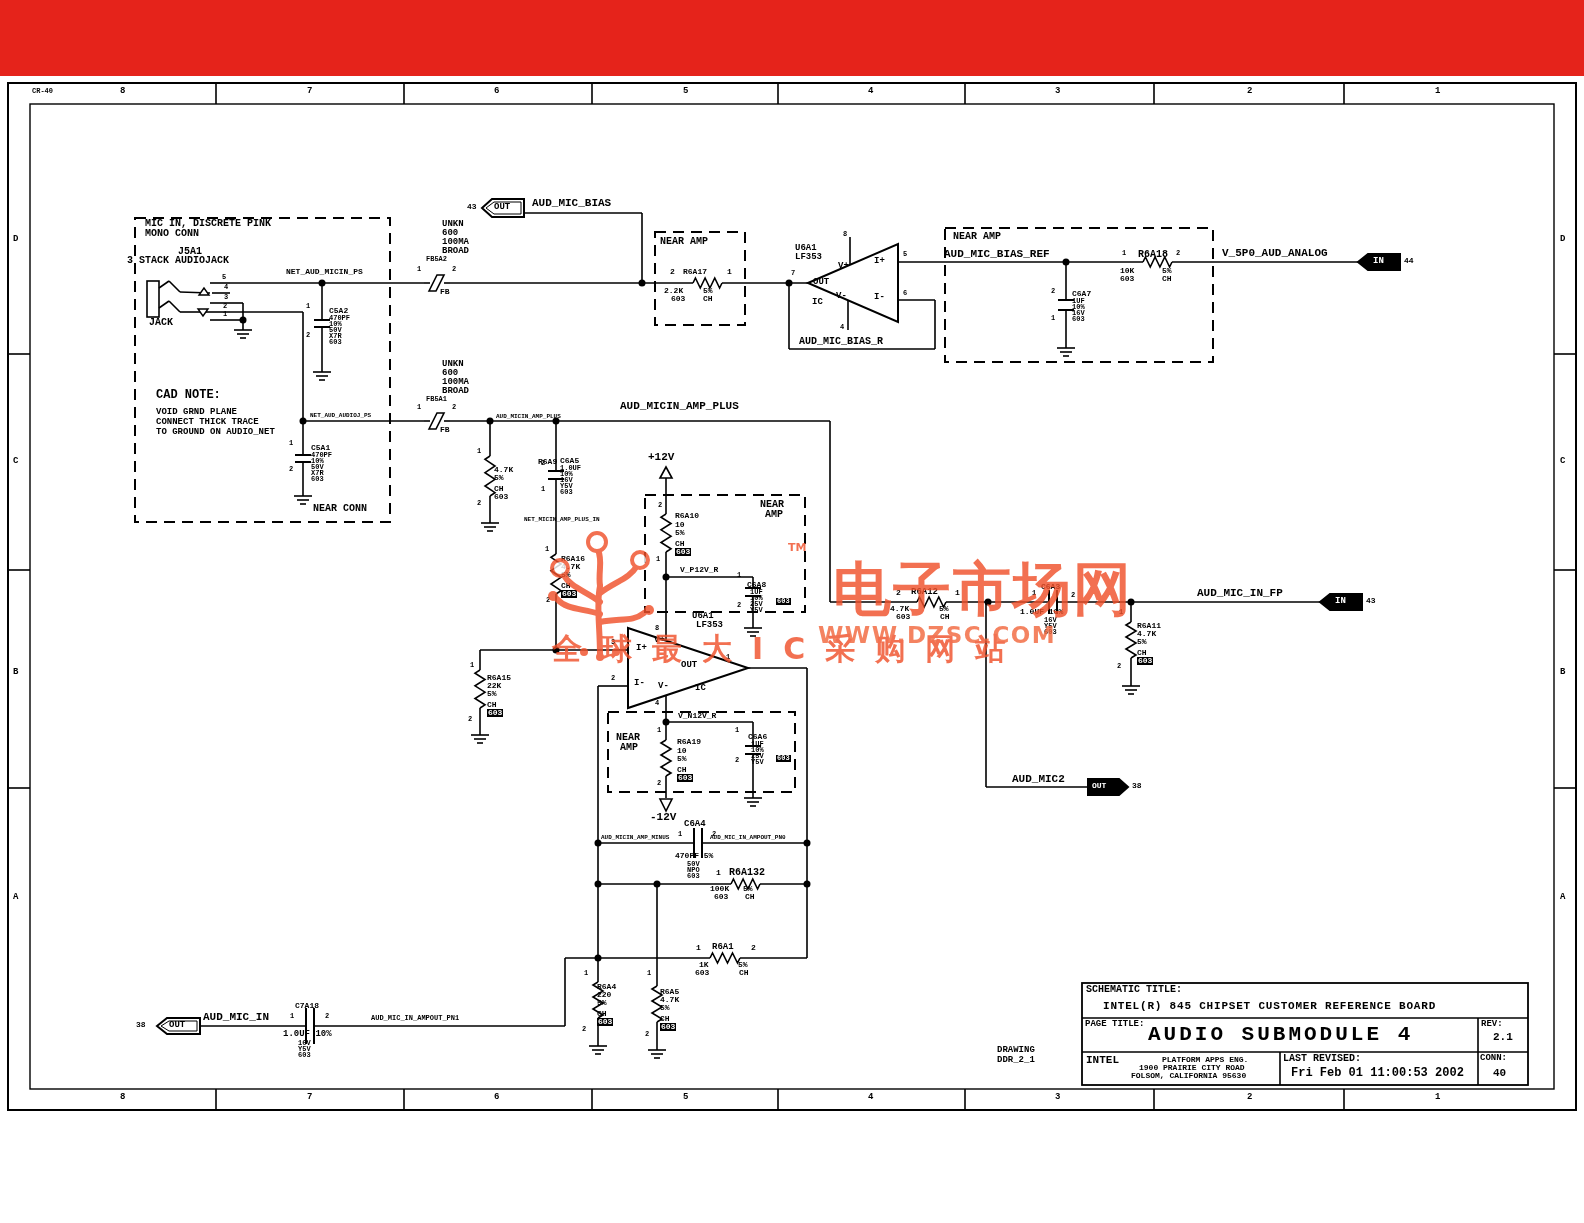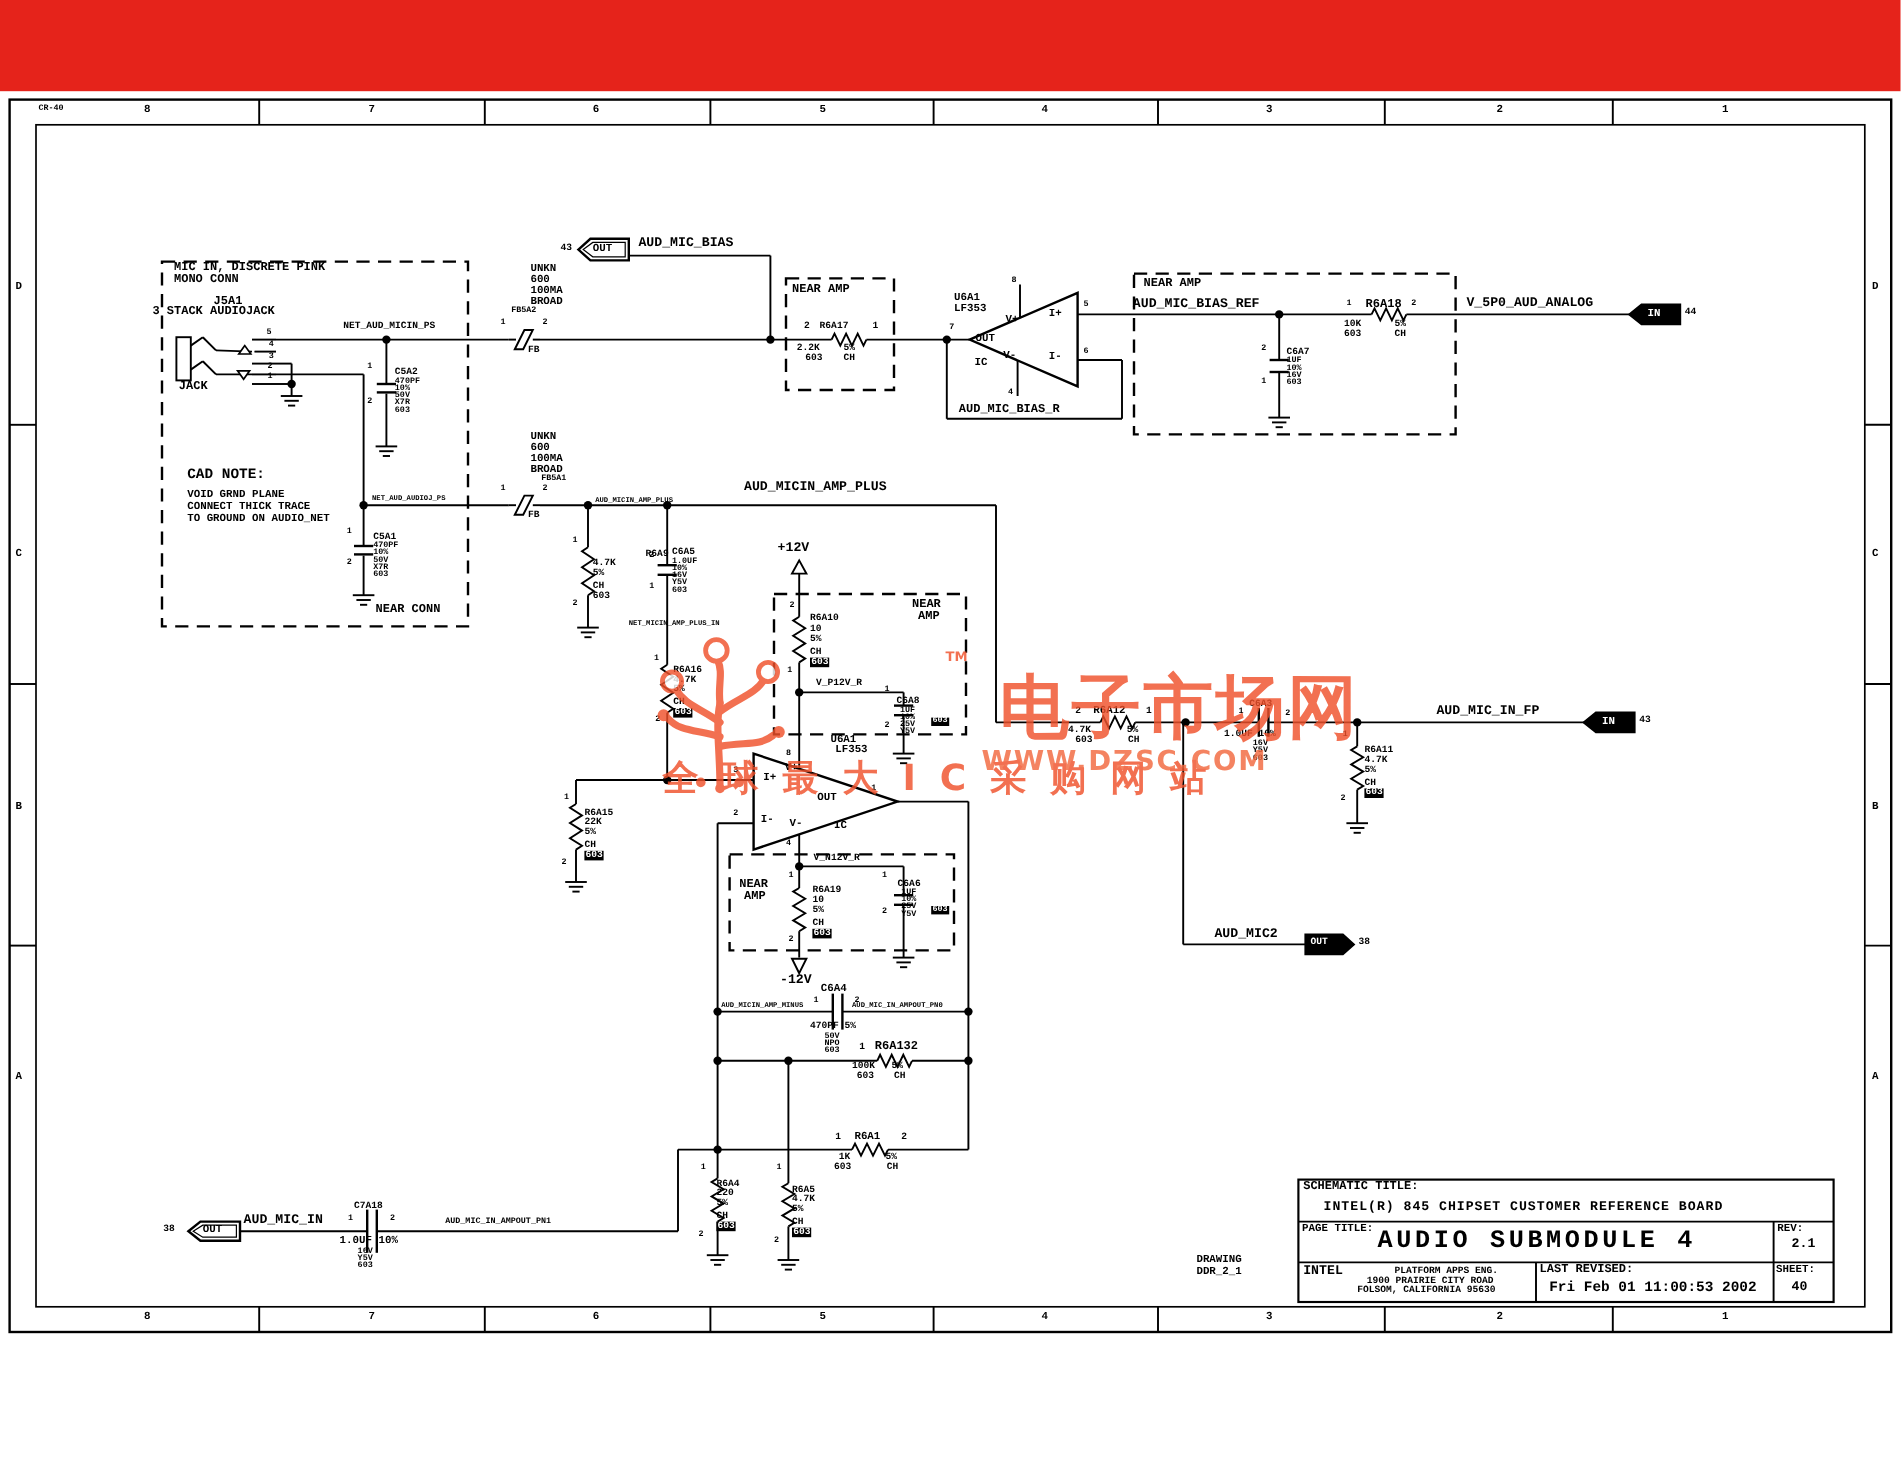--- a/index.html
+++ b/index.html
@@ -323,21 +323,21 @@
       <div class="lbl" style="left: 442px; top: 238px; font-size: 9px;">100MA</div>
       <div class="lbl" style="left: 442px; top: 247px; font-size: 9px;">BROAD</div>
       <div class="lbl" style="left: 426px; top: 256px; font-size: 7px;">FB5A2</div>
       <div class="lbl" style="left: 417px; top: 266px; font-size: 7px;">1</div>
       <div class="lbl" style="left: 452px; top: 266px; font-size: 7px;">2</div>
       <div class="lbl" style="left: 440px; top: 288px; font-size: 8px;">FB</div>
       <div class="lbl" style="left: 442px; top: 360px; font-size: 9px;">UNKN</div>
       <div class="lbl" style="left: 442px; top: 369px; font-size: 9px;">600</div>
       <div class="lbl" style="left: 442px; top: 378px; font-size: 9px;">100MA</div>
       <div class="lbl" style="left: 442px; top: 387px; font-size: 9px;">BROAD</div>
-      <div class="lbl" style="left: 426px; top: 396px; font-size: 7px; margin-left: 25px;">FB5A1</div>
+      <div class="lbl" style="left: 426px; top: 396px; font-size: 7px;">FB5A1</div>
       <div class="lbl" style="left: 417px; top: 404px; font-size: 7px;">1</div>
       <div class="lbl" style="left: 452px; top: 404px; font-size: 7px;">2</div>
       <div class="lbl" style="left: 440px; top: 426px; font-size: 8px;">FB</div>
       <div class="lbl" style="left: 660px; top: 237px; font-size: 10px;">NEAR AMP</div>
       <div class="lbl" style="left: 953px; top: 232px; font-size: 10px;">NEAR AMP</div>
       <div class="lbl" style="left: 760px; top: 500px; font-size: 10px;">NEAR</div>
       <div class="lbl" style="left: 765px; top: 510px; font-size: 10px;">AMP</div>
       <div class="lbl" style="left: 616px; top: 733px; font-size: 10px;">NEAR</div>
       <div class="lbl" style="left: 620px; top: 743px; font-size: 10px;">AMP</div>
       <div class="lbl" style="left: 670px; top: 268px; font-size: 8px;">2</div>
@@ -555,21 +555,21 @@
   <div class="tb" style="left:1085px;top:1020px;font-size:9px;">PAGE TITLE:</div>
   <div class="tb" style="left:1148px;top:1024px;font-size:21px;letter-spacing:3px;">AUDIO SUBMODULE 4</div>
   <div class="tb" style="left:1481px;top:1020px;font-size:9px;">REV:</div>
   <div class="tb" style="left:1493px;top:1032px;font-size:11px;">2.1</div>
   <div class="tb" style="left:1086px;top:1055px;font-size:11px;">INTEL</div>
   <div class="tb" style="left:1162px;top:1056px;font-size:8px;">PLATFORM APPS ENG.</div>
   <div class="tb" style="left:1139px;top:1064px;font-size:8px;">1900 PRAIRIE CITY ROAD</div>
   <div class="tb" style="left:1131px;top:1072px;font-size:8px;">FOLSOM, CALIFORNIA 95630</div>
   <div class="tb" style="left:1283px;top:1054px;font-size:10px;">LAST REVISED:</div>
   <div class="tb" style="left:1291px;top:1067px;font-size:12px;">Fri Feb 01 11:00:53 2002</div>
-  <div class="tb" style="left:1480px;top:1054px;font-size:9px;">SHEET:</div>
+  <div class="tb" style="left:1480px;top:1054px;font-size:9px;">CONN:</div>
   <div class="tb" style="left:1493px;top:1068px;font-size:11px;">40</div>
   <div class="tb u" style="left:997px;top:1046px;font-size:9px;">DRAWING</div>
   <div class="tb u" style="left:997px;top:1056px;font-size:9px;">DDR_2_1</div>
 
   <div id="watermark">
     <svg width="1584" height="1223" viewBox="0 0 1584 1223">
       <g fill="none" stroke="#f0512b" stroke-width="6" stroke-linecap="round">
         <path d="M600,656 C600,625 596,605 600,586"></path>
         <path d="M600,602 C584,590 571,588 563,574"></path>
         <path d="M600,593 C616,581 629,579 637,566"></path>

